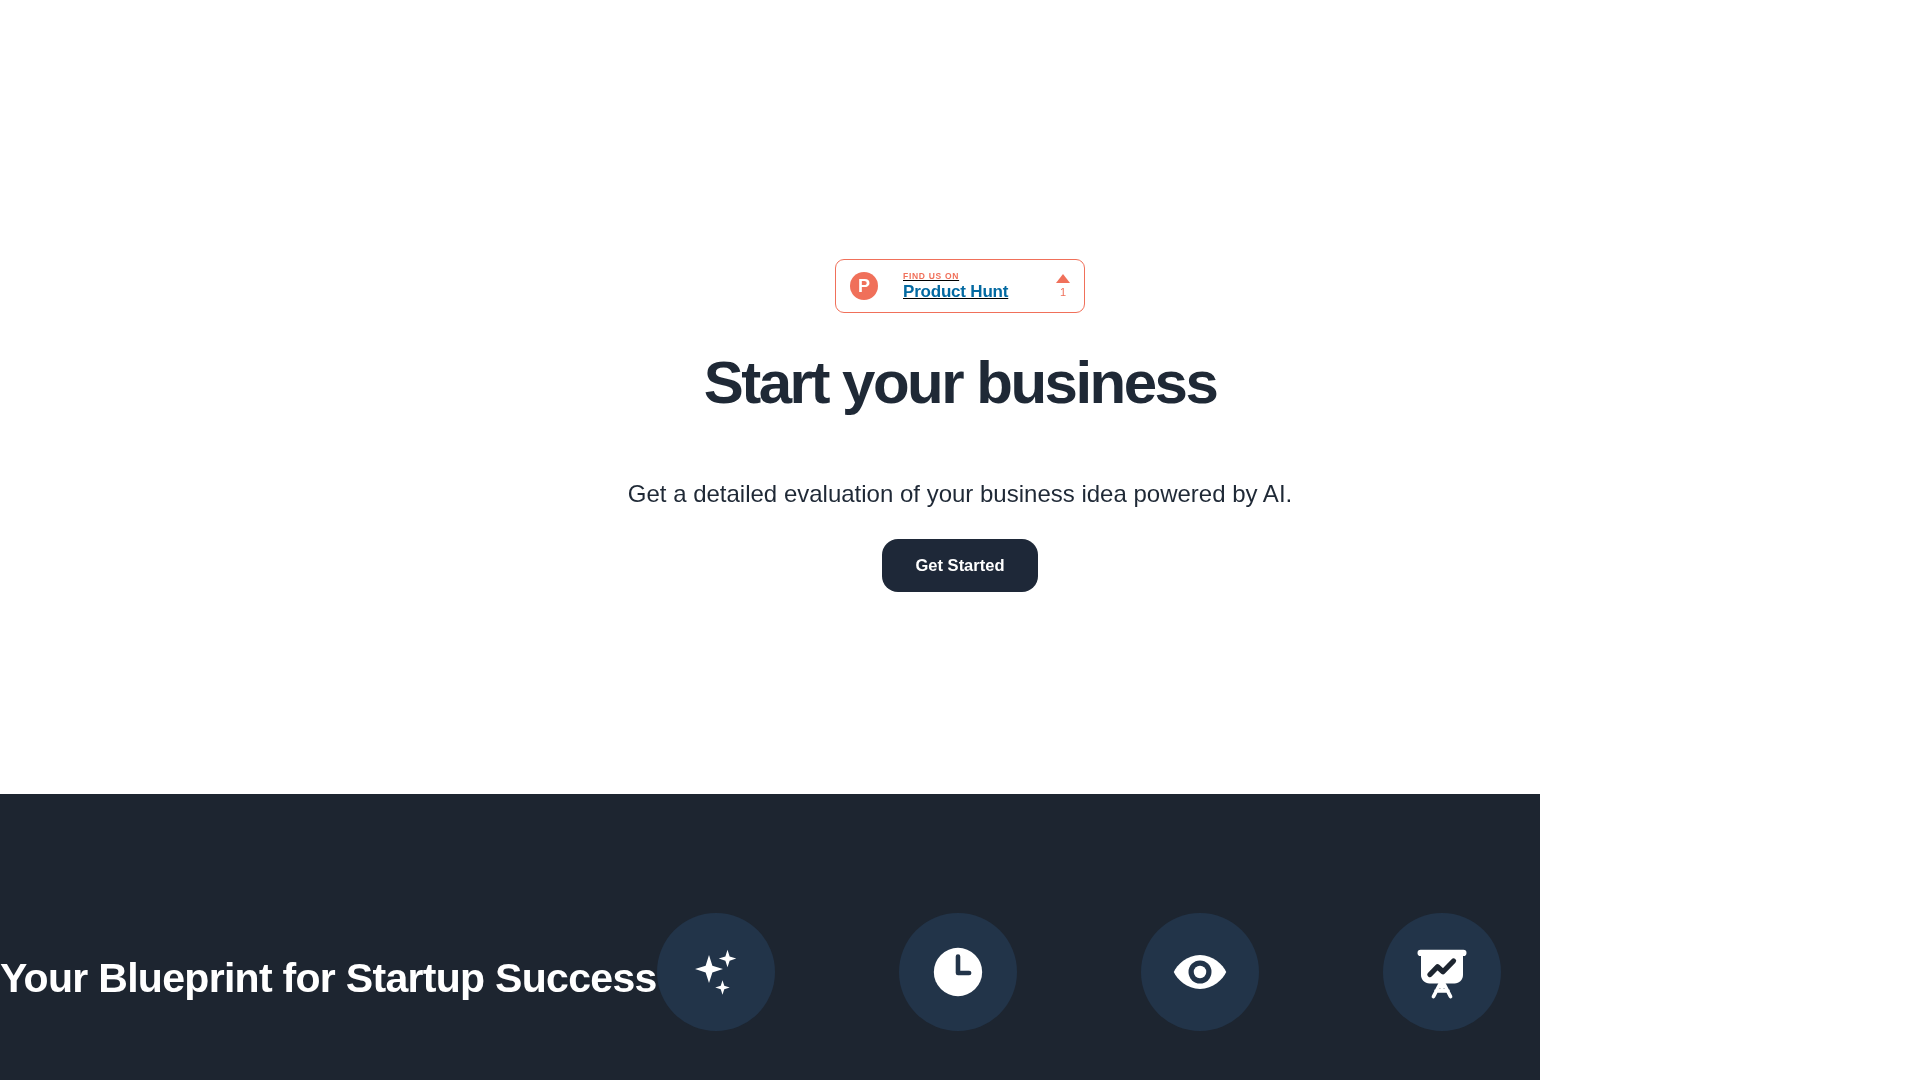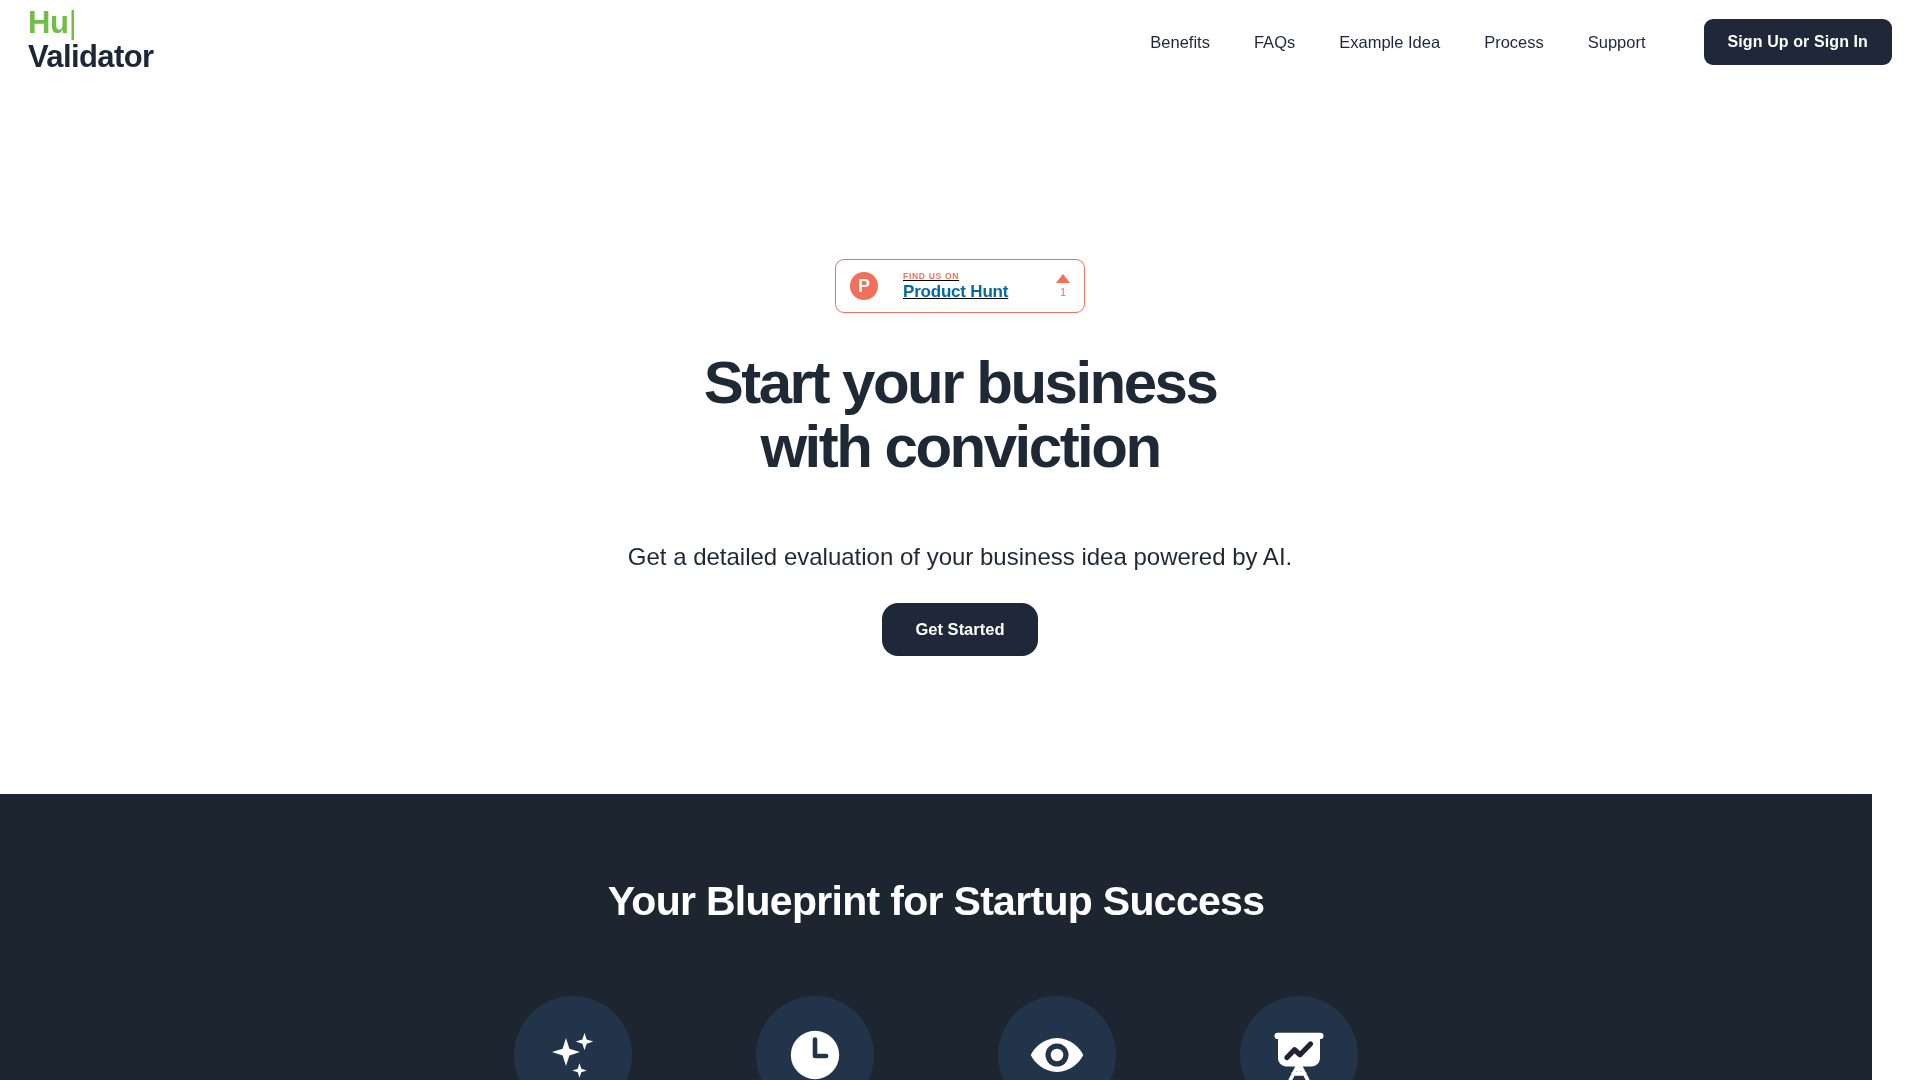--- a/index.html
+++ b/index.html
@@ -203,25 +203,24 @@
     border-radius: 16px;
     padding: 17px 34px;
     cursor: pointer;
     font-family: "Liberation Sans", sans-serif;
   }
 
   
   .dark-section {
     position: absolute;
     top: 794px; left: 0;
-    width: 1872px;
+    width: 1540px;
     height: 286px;
     background: #1D2530;
     display: flex;
-    flex-direction: column;
     align-items: center;
     overflow: hidden;
   }
 
   .section-title {
     margin-top: 83px;
     font-size: 41px;
     font-weight: 700;
     color: #ffffff;
     text-align: center;
@@ -250,55 +249,37 @@
     justify-content: center;
     flex: none;
   }
   .feature-circle svg { display: block; }
 </style>
 </head>
 <body>
 
 <div class="page">
 
-  <header class="header">
-
-    <div class="logo">
-      <span class="logo-line1"><span>Hu</span><span class="logo-caret">|</span></span>
-      <span class="logo-line2">Validator</span>
-    </div>
-
-    <nav class="nav">
-      <a class="nav-link">Benefits</a>
-      <a class="nav-link">FAQs</a>
-      <a class="nav-link">Example Idea</a>
-      <a class="nav-link">Process</a>
-      <a class="nav-link">Support</a>
-      <button class="signup-btn">Sign Up or Sign In</button>
-    </nav>
-
-  </header>
 
   <section class="hero">
 
     <div class="ph-badge">
       <span class="ph-logo">P</span>
       <span class="ph-text">
         <span class="ph-kicker">FIND US ON</span>
         <span class="ph-title">Product Hunt</span>
       </span>
       <span class="ph-vote">
         <span class="ph-arrow"></span>
         <span class="ph-count">1</span>
       </span>
     </div>
 
     <h1 class="hero-title">
       <span>Start your business</span><br>
-      <span>with conviction</span>
     </h1>
 
     <p class="hero-sub">Get a detailed evaluation of your business idea powered by AI.</p>
 
     <button class="get-started-btn">Get Started</button>
 
   </section>
 
   <section class="dark-section">
 

